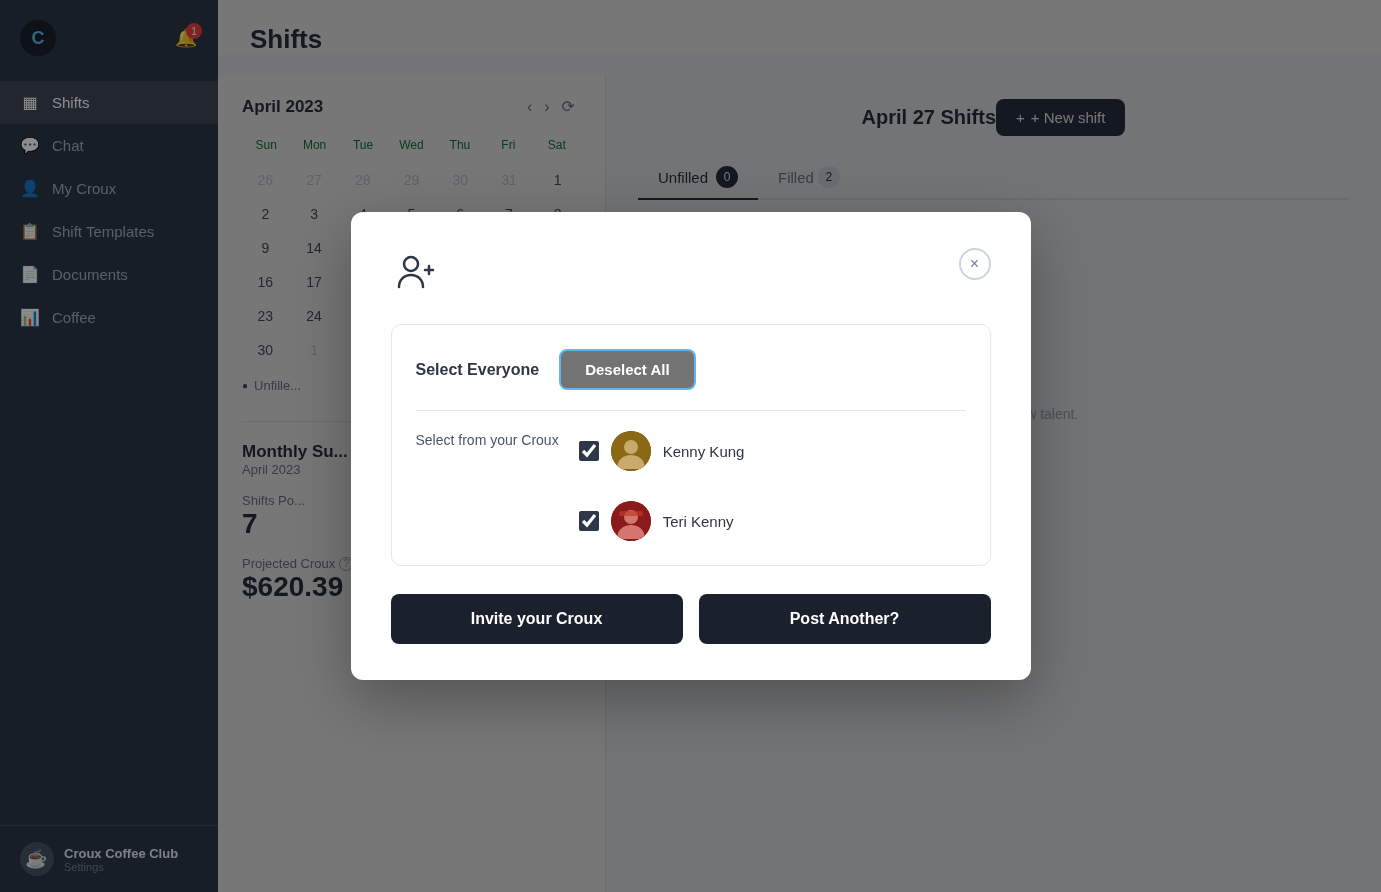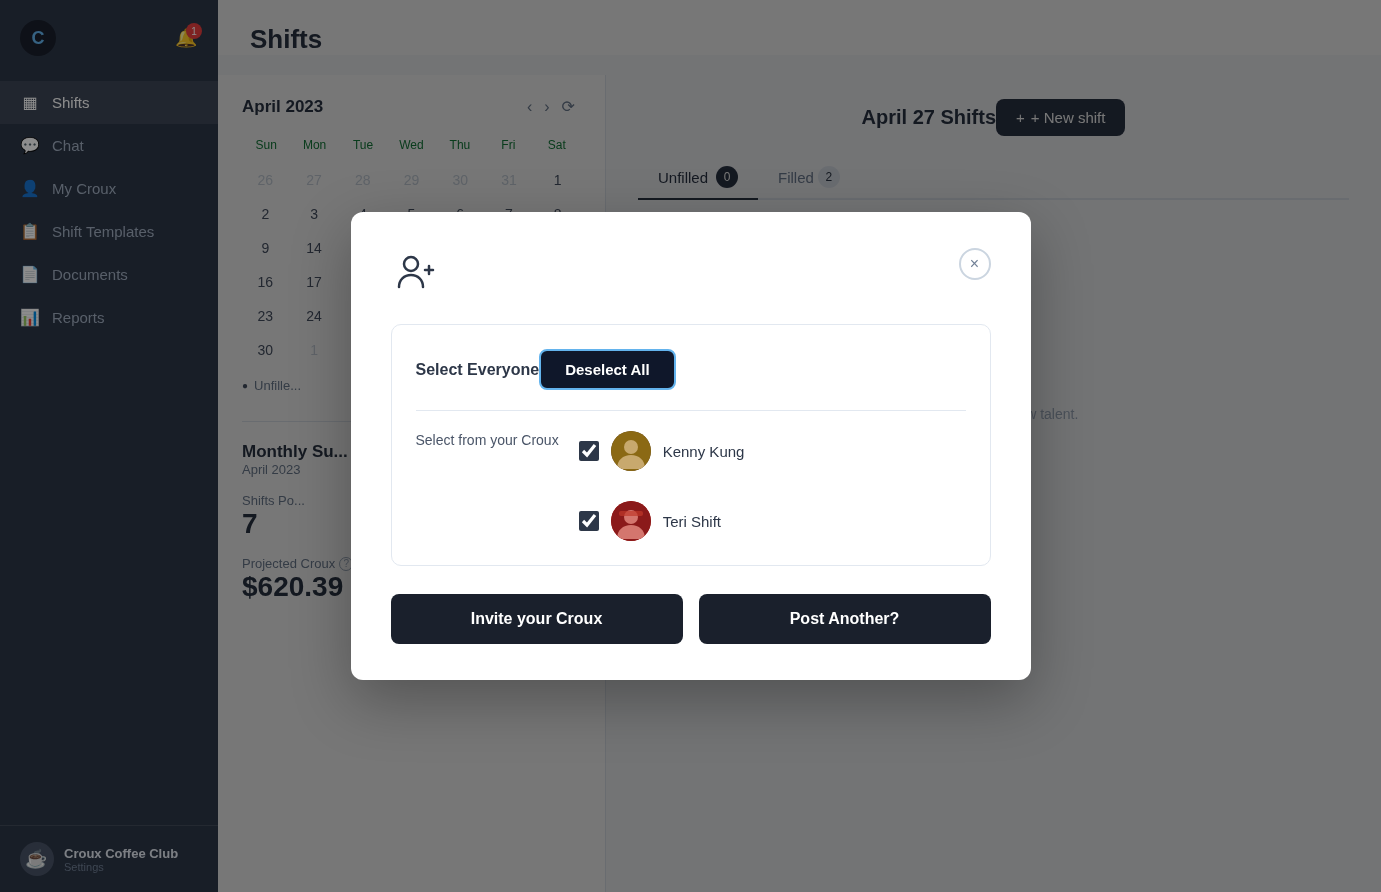--- a/index.html
+++ b/index.html
@@ -85,24 +85,24 @@
     .modal-close {
       position: absolute; right: 0; top: 0; background: none; border: 2px solid #cbd5e0;
       border-radius: 50%; width: 32px; height: 32px; cursor: pointer; color: #718096;
       font-size: 16px; display: flex; align-items: center; justify-content: center;
     }
 
     
     .select-section {
       border: 1px solid #e2e8f0; border-radius: 10px; padding: 24px; margin-bottom: 28px;
     }
-    .select-row { display: flex; align-items: center; padding-bottom: 20px; border-bottom: 1px solid #e2e8f0; margin-bottom: 20px; }
+    .select-row { display: flex; align-items: center; gap: 20px; padding-bottom: 20px; border-bottom: 1px solid #e2e8f0; margin-bottom: 20px; }
     .select-label { font-size: 16px; font-weight: 600; color: #2d3748; min-width: 120px; }
     .deselect-btn {
-      background: #0f172a; color: white; border: none; padding: 10px 24px;
+      background: #737373; color: white; border: none; padding: 10px 24px;
       border-radius: 8px; font-size: 15px; font-weight: 600; cursor: pointer;
       border: 2px solid #63b3ed;
     }
     .select-hint { font-size: 13px; color: #718096; line-height: 1.4; }
 
     .croux-row { display: flex; align-items: flex-start; gap: 20px; }
     .croux-label { font-size: 14px; color: #4a5568; min-width: 120px; line-height: 1.4; }
     .croux-members { flex: 1; display: flex; flex-direction: column; gap: 30px; }
     .member-item { display: flex; align-items: center; gap: 12px; }
     .member-checkbox { width: 20px; height: 20px; accent-color: #2d3748; cursor: pointer; }
@@ -159,21 +159,21 @@
     <div class="nav-item">
       <span class="nav-icon">📋</span>
       <span>Shift Templates</span>
     </div>
     <div class="nav-item">
       <span class="nav-icon">📄</span>
       <span>Documents</span>
     </div>
     <div class="nav-item">
       <span class="nav-icon">📊</span>
-      <span>Reports</span>
+      <span>Coffee</span>
     </div>
   </nav>
 
   <div class="sidebar-footer">
     <div class="avatar-circle">
       <span style="font-size:18px;">☕</span>
     </div>
     <div class="footer-info">
       <div class="footer-name">Croux Coffee Club</div>
       <div class="footer-sub">Settings</div>
@@ -356,21 +356,21 @@
           <input type="checkbox" class="member-checkbox" checked="" style="">
           <div class="member-avatar member-avatar-teri">
             <svg width="40" height="40" viewBox="0 0 40 40">
               <circle cx="20" cy="20" r="20" fill="#8B1a1a"></circle>
               <circle cx="20" cy="16" r="7" fill="#d4766e"></circle>
               <path d="M6 38c0-9 6-14 14-14s14 5 14 14" fill="#d4766e"></path>
 
               <rect x="8" y="10" width="24" height="5" rx="2" fill="#c0392b" opacity="0.7"></rect>
             </svg>
           </div>
-          <span class="member-name">Teri Shift</span>
+          <span class="member-name">Teri Kenny</span>
         </div>
       </div>
     </div>
   </div>
 
   <div class="modal-actions">
     <button class="btn-invite">Invite your Croux</button>
     <button class="btn-post">Post Another?</button>
   </div>
 </div>

